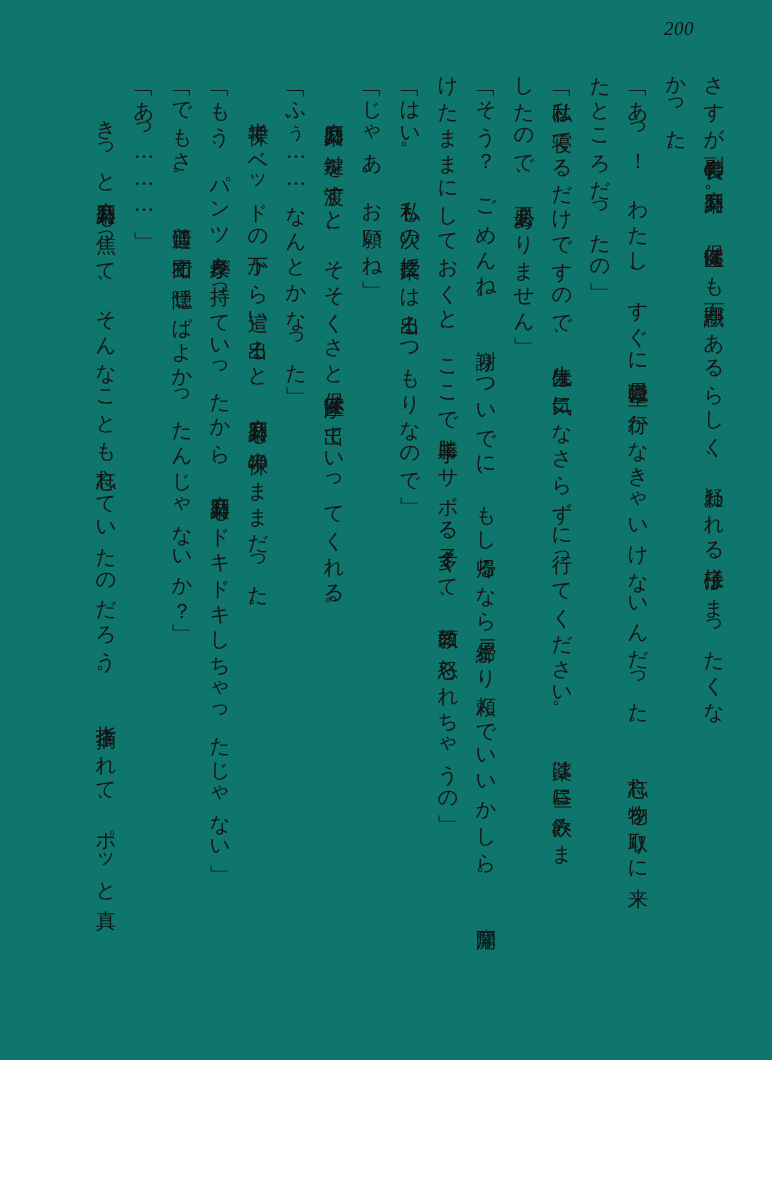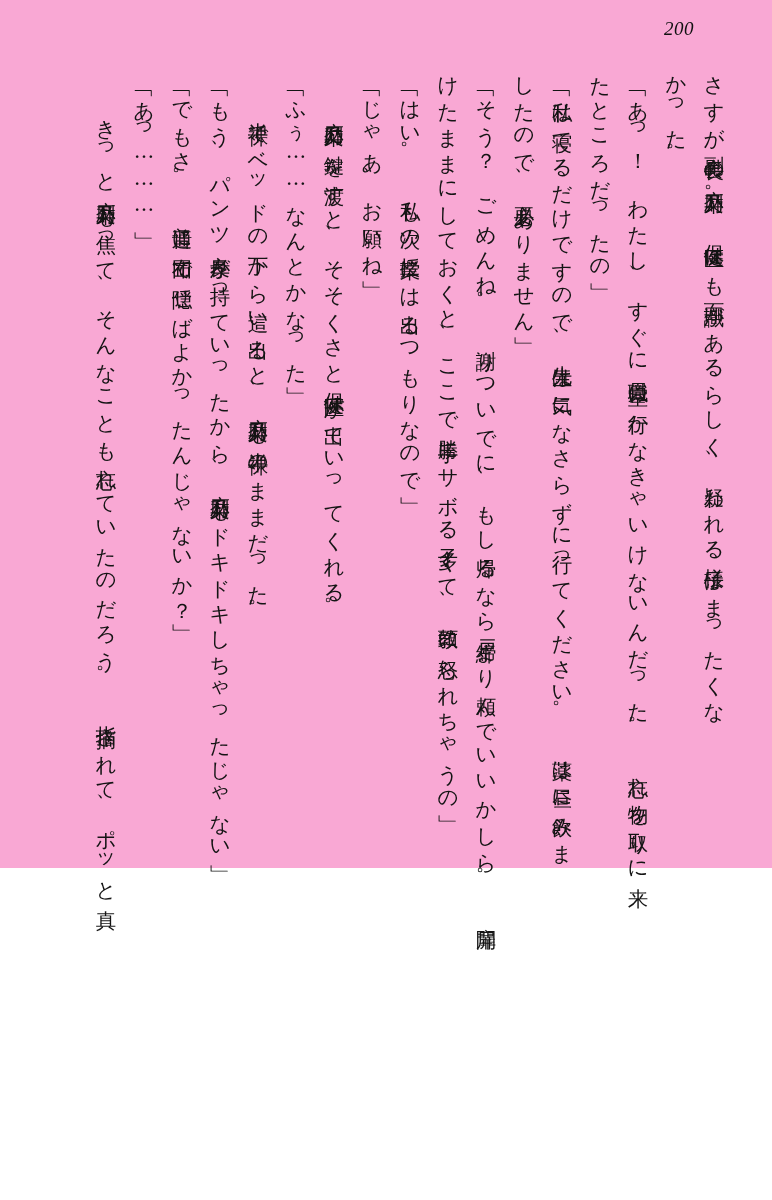--- a/index.html
+++ b/index.html
@@ -12,22 +12,22 @@
     height: 1200px;
     position: relative;
     font-family: "Liberation Serif", "DejaVu Serif", serif;
     color: #1a1a1a;
     overflow: hidden;
   }
   .page {
     position: absolute;
     inset: 0;
     width: 772px;
-    height: 868px;
-    background: #f9a8d4;
+    height: 1060px;
+    background: #0f766e;
   }
   
   .page-number {
     position: absolute;
     top: 18px;
     right: 78px;
     font-family: "Liberation Serif", "DejaVu Serif", serif;
     font-size: 19px;
     font-style: italic;
     letter-spacing: 0.5px;

